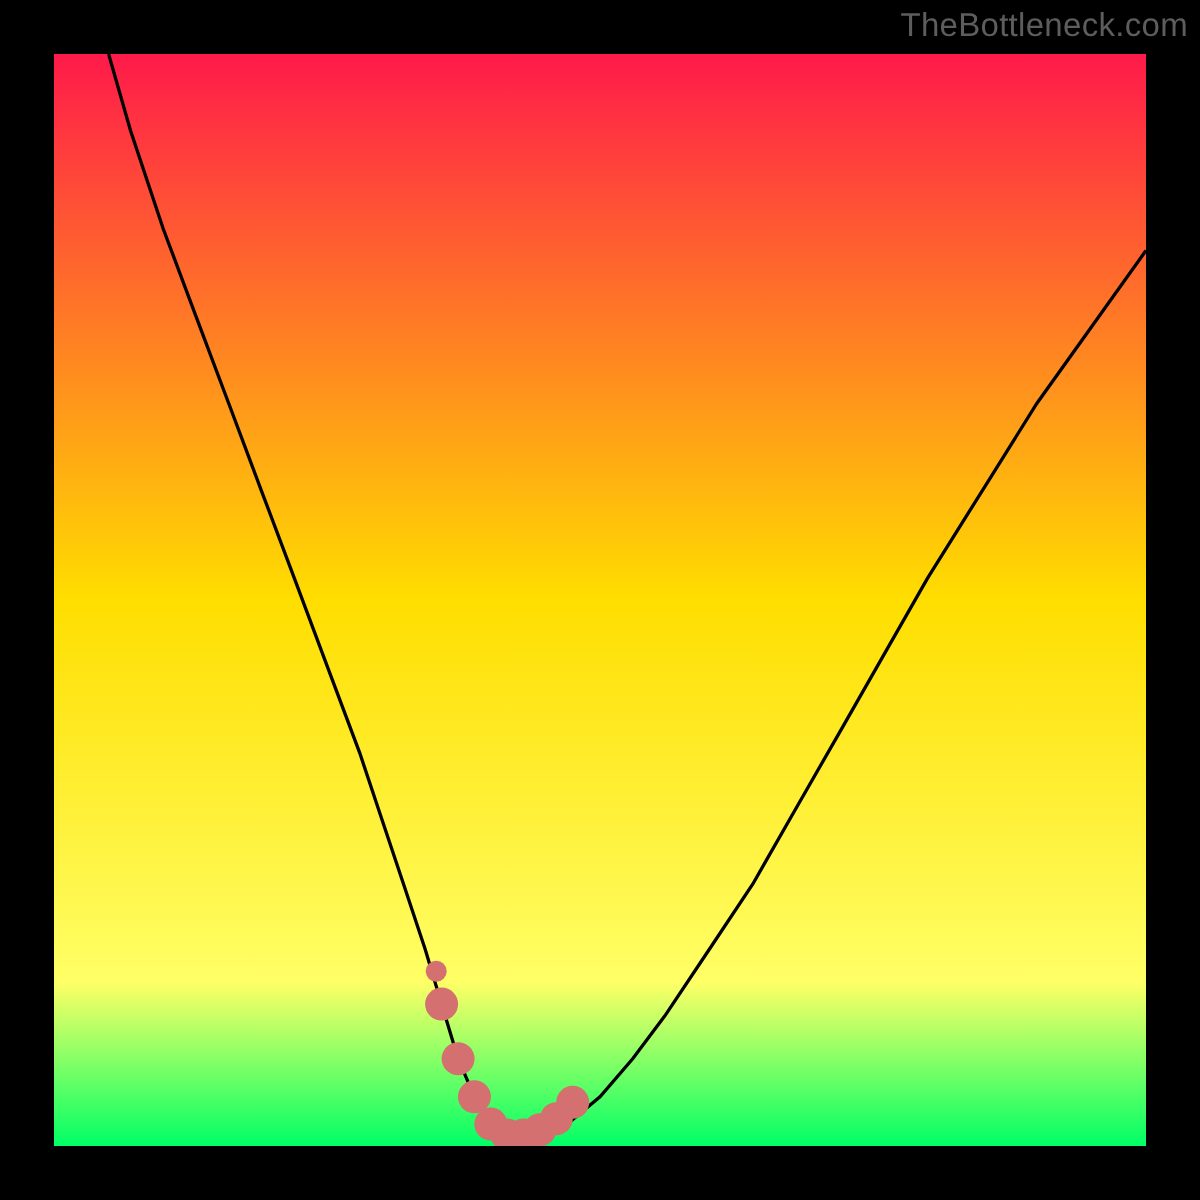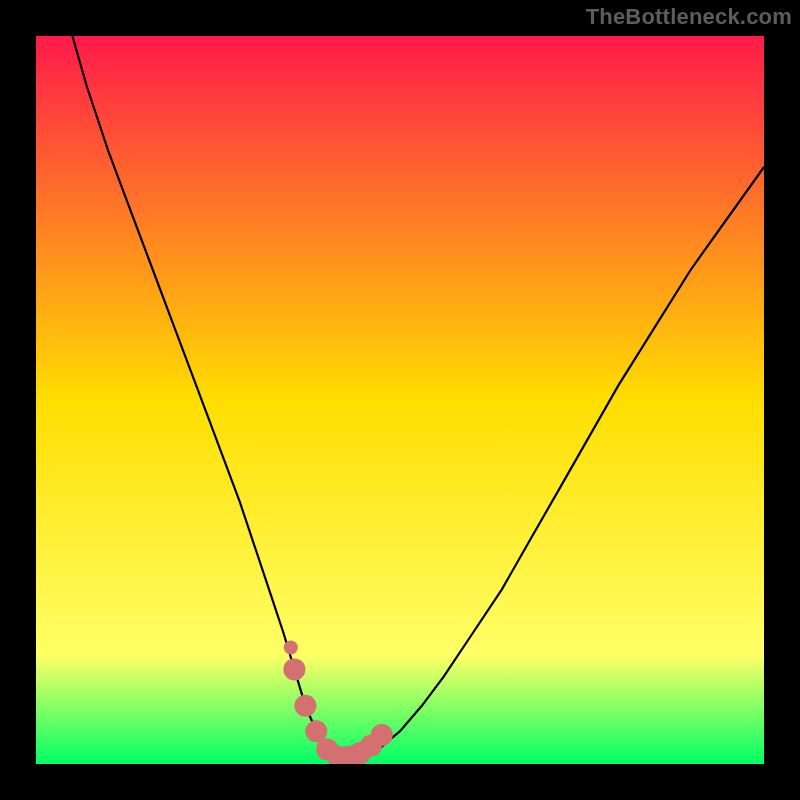--- a/index.html
+++ b/index.html
@@ -26,21 +26,21 @@
     width: 728px;
     height: 728px;
     overflow: hidden;
   }
   .watermark {
     position: absolute;
     top: 4px;
     right: 8px;
     color: #5d5d5d;
     font-size: 22px;
-    font-weight: 700;
+    font-weight: 400;
     letter-spacing: 0.2px;
     user-select: none;
     margin-left: 40px;
   }
   svg { display: block; }
 </style>
 </head>
 <body>
 
 <div class="frame">

